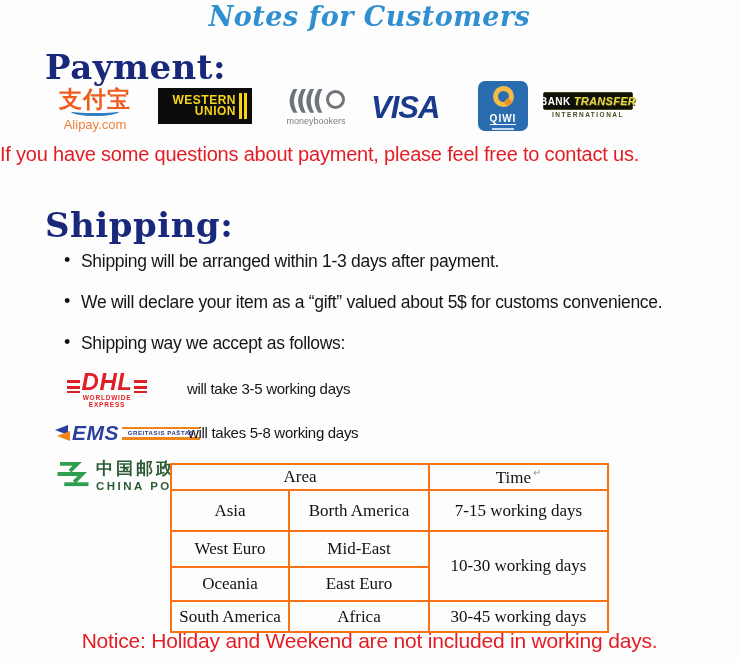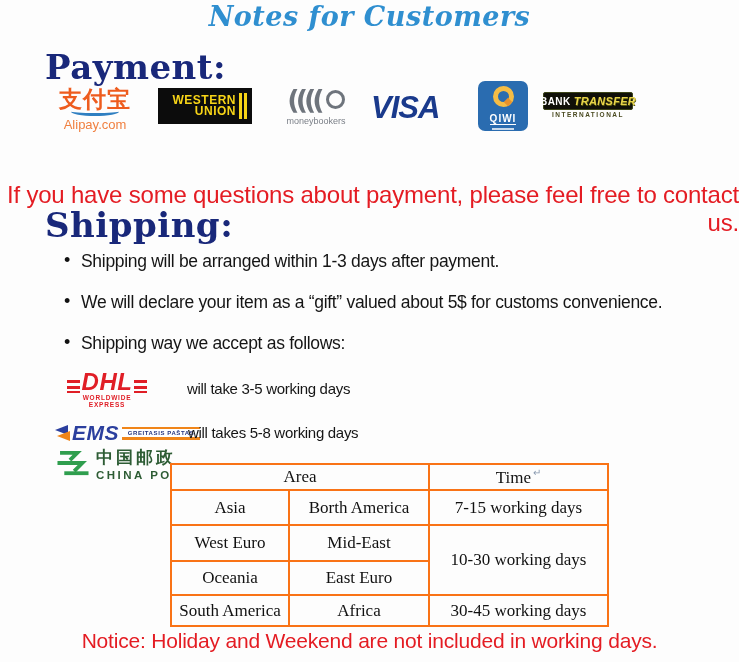--- a/index.html
+++ b/index.html
@@ -10,22 +10,22 @@
   
   .title { position:absolute; top:1px; left:0; width:100%; text-align:center;
            font-family:"DejaVu Serif", serif; font-style:italic; font-weight:600;
            font-size:27px; color:#2f8fd0; letter-spacing:0.5px; }
   .section-heading { position:absolute; font-family:"DejaVu Serif", serif; font-weight:bold;
            font-size:34px; color:#19287a; letter-spacing:0.5px;margin-top:23px; }
   #payment-heading { top:24px; left:45px; }
   #shipping-heading { top:182px; left:45px; }
 
   
-  .contact-note { position:absolute; top:143px; left:0; width:100%; text-align:right;
-           font-size:24px; color:#e41c23; letter-spacing:-0.2px;margin-top:38px; }
+  .contact-note { position:absolute; top:143px; left:0; width:100%; text-align:left;
+           font-size:20px; color:#e41c23; letter-spacing:-0.2px; }
   .notice { position:absolute; top:629px; left:0; width:100%; text-align:center;
            font-size:21px; color:#e41c23; letter-spacing:-0.2px; }
 
   
   .logo { position:absolute; }
 
   
   #alipay { top:84px; left:56px; width:78px; text-align:center; }
   .alipay-cn { font-size:23px; font-weight:bold; color:#ee5c1e; letter-spacing:1px; }
   .alipay-swoosh { width:48px; height:9px; margin:-8px auto 0;
@@ -104,21 +104,21 @@
         border-right:13px solid #f08519; }
   .ems-word { font-size:21px; font-weight:900; font-style:italic; color:#2b3f9e;
         letter-spacing:0.5px; margin-right:3px;text-align:right; }
   .ems-band { display:inline-block; width:78px; height:13px; padding:2.5px 0;
         background:linear-gradient(to bottom, #f08519 0 2.5px, #ffffff 2.5px 10.5px, #f08519 10.5px 13px);
         text-align:center; }
   .ems-band-text { display:block; font-size:6px; font-weight:bold; color:#23337f;
         letter-spacing:0.6px; line-height:8px; }
 
   
-  #cp { top:445px; left:56px; display:flex; align-items:center; gap:6px; }
+  #cp { top:456px; left:56px; display:flex; align-items:center; gap:6px; }
   .cp-emblem { width:34px; height:36px; }
   .cp-cn { font-size:17px; font-weight:bold; color:#2d5c34; letter-spacing:3px; }
   .cp-en { font-size:11.5px; font-weight:bold; color:#2d5c34; letter-spacing:2.5px; }
 
   
   .ship-table { position:absolute; top:463px; left:170px; border-collapse:collapse;
         font-family:"Liberation Serif", serif; font-size:17px; color:#111; background:#fdfdfd; }
   .ship-table td { border:2px solid #f97316; text-align:center; padding:0 4px; }
   .time-mark { font-size:10px; color:#8a9ab0; vertical-align:super; margin-left:2px; }
 </style>
@@ -219,21 +219,21 @@
     <colgroup>
         <col style="width:118px">
         <col style="width:140px">
         <col style="width:179px">
       </colgroup>
     <tbody>
         <tr style="height:26px">
       <td colspan="2">Area</td>
       <td><span>Time</span><span class="time-mark">↵</span></td>
     </tr>
-    <tr style="height:35px">
+    <tr style="height:41px">
       <td>Asia</td>
       <td>Borth America</td>
       <td>7-15 working days</td>
     </tr>
     <tr style="height:36px">
       <td>West Euro</td>
       <td>Mid-East</td>
       <td rowspan="2">10-30 working days</td>
     </tr>
     <tr style="height:34px">

